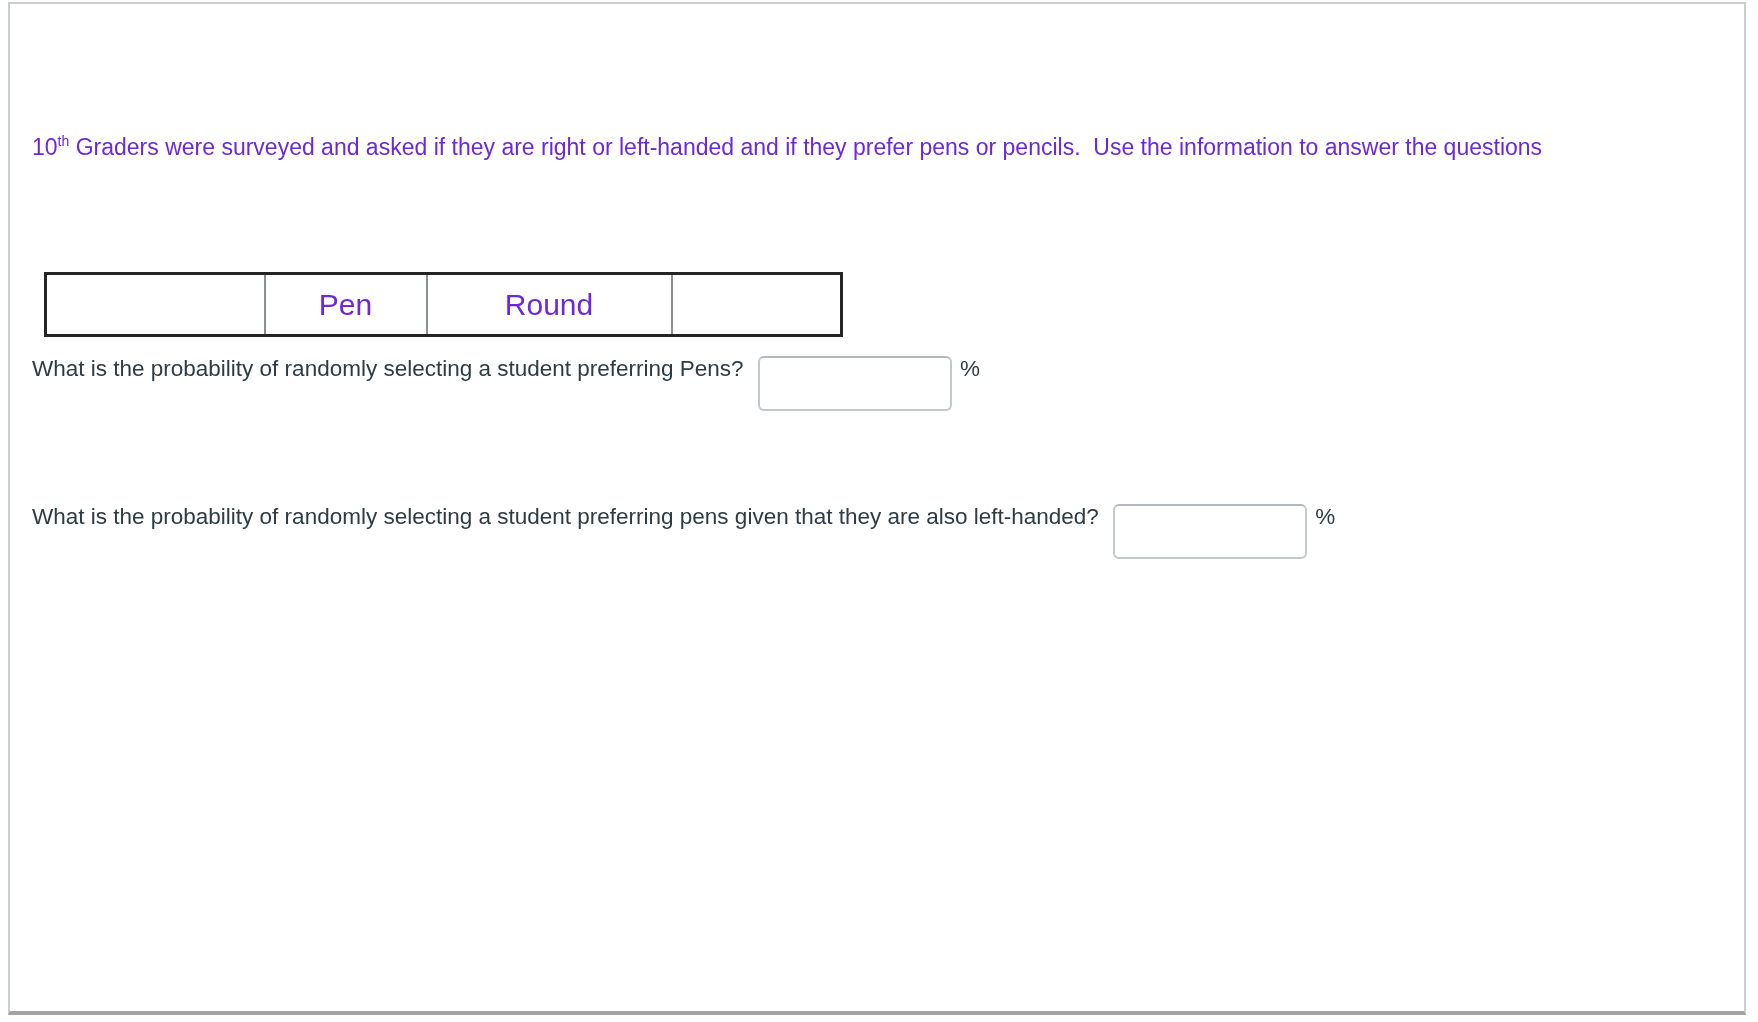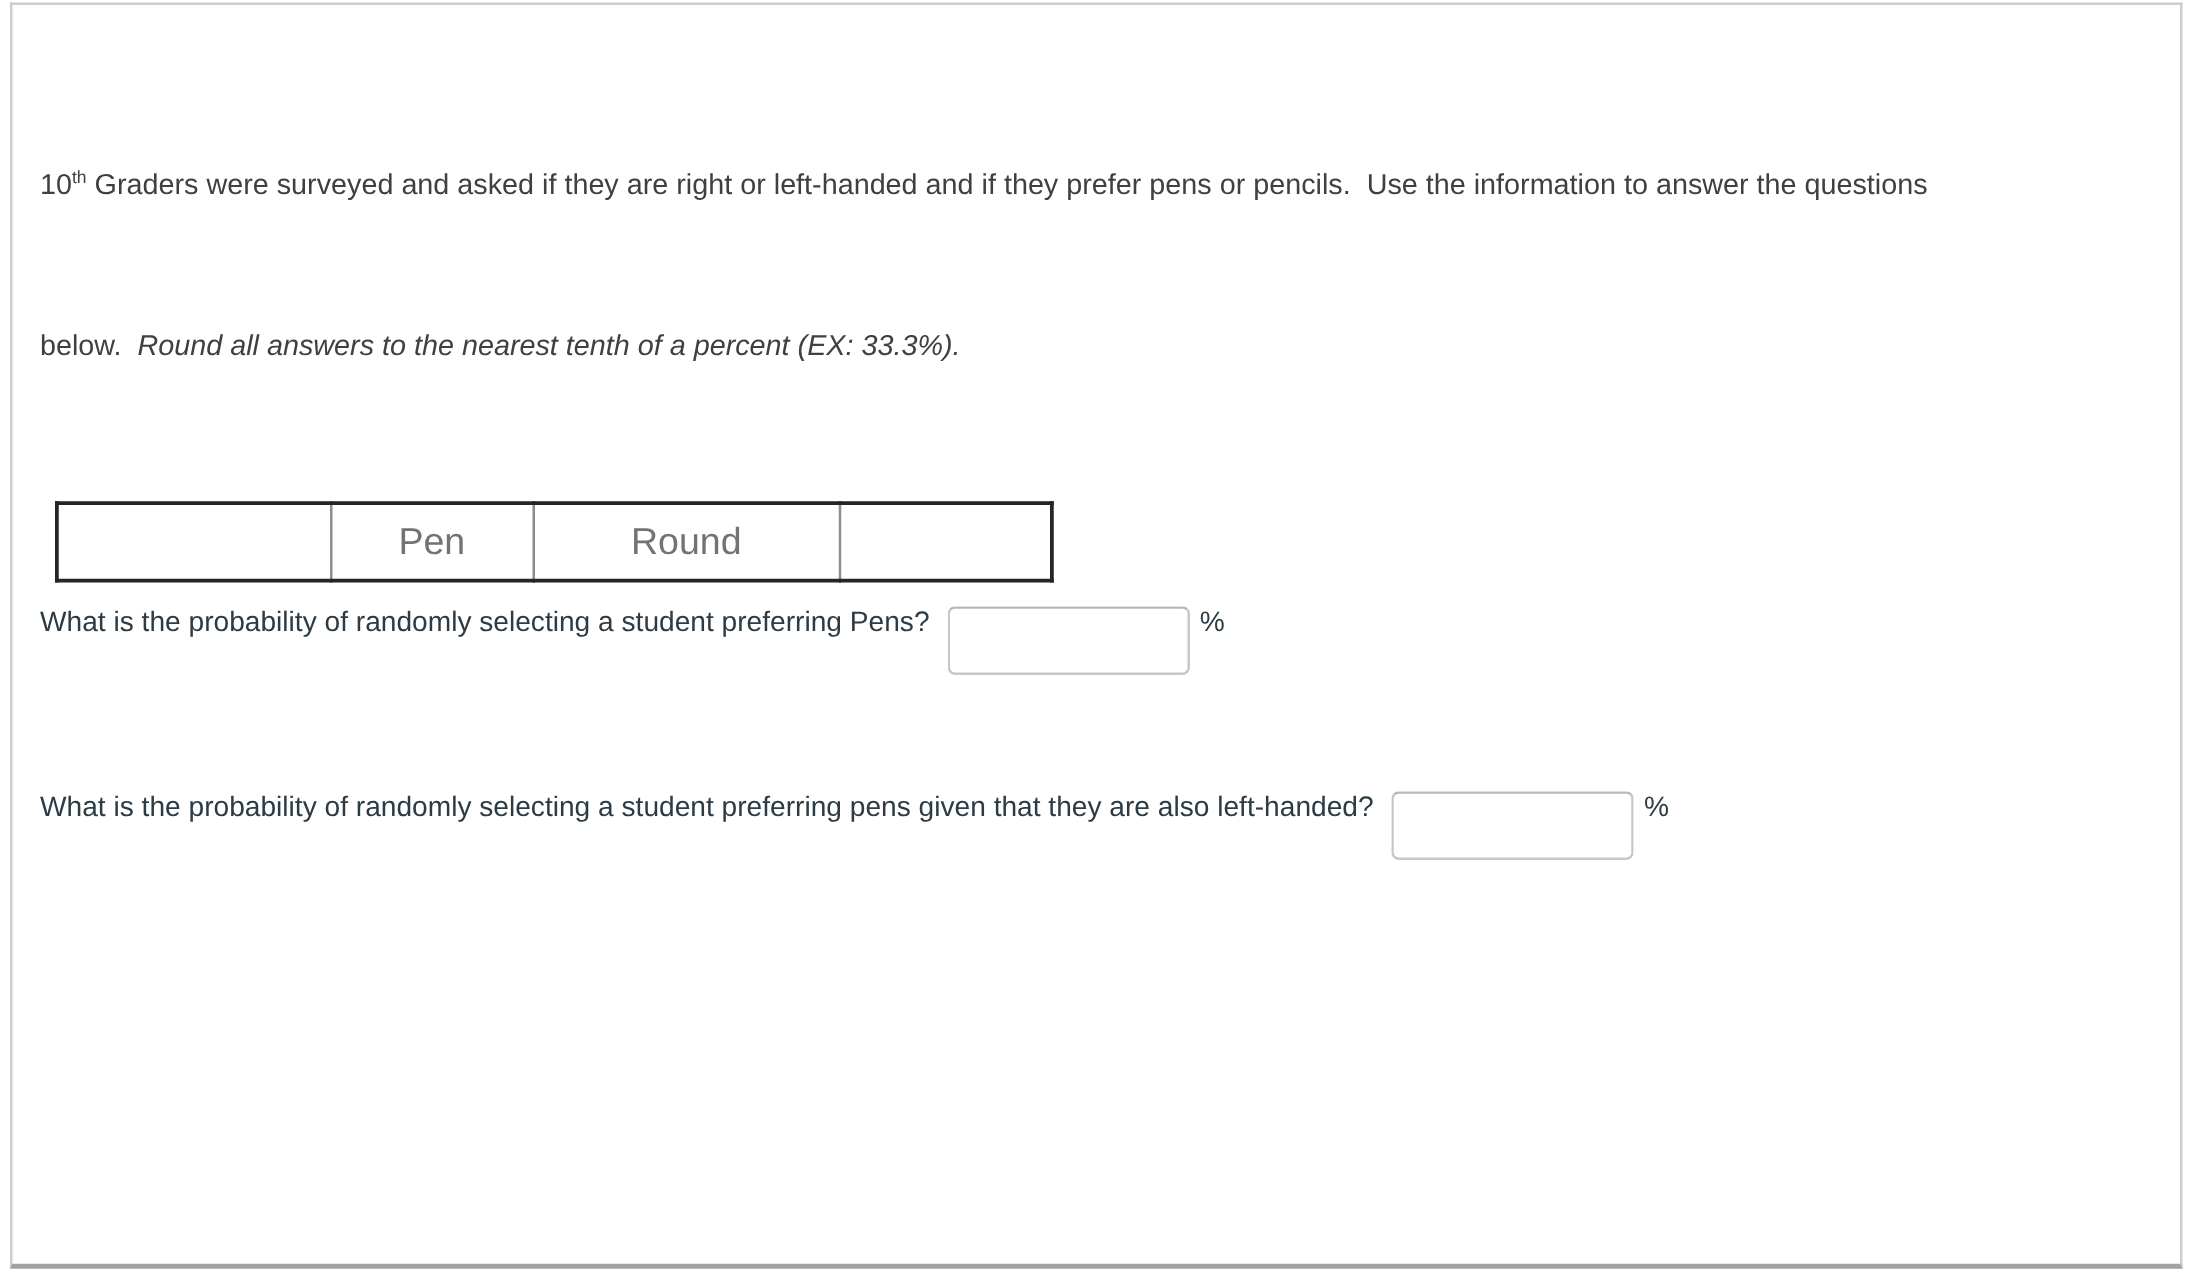--- a/index.html
+++ b/index.html
@@ -16,35 +16,35 @@
     border: 2px solid #c9ced2;
     border-bottom: 4px solid #a3a3a3;
   }
   .content {
     padding: 36px 24px 0 22px;
   }
   .intro {
     font-size: 23px;
     line-height: 43px;
     white-space: pre-wrap;
-    color: #404040;
+    color: #6d28d9;
   }
   .intro sup {
     font-size: 14px;
     line-height: 0;
   }
   .intro .em { font-style: italic; }
 
   table.ctable {
     border-collapse: collapse;
     margin: 17px 0 0 12px;
     table-layout: fixed;
     border: 3px solid #252525;
     font-size: 30px;
-    color: #737373;
+    color: #6d28d9;
   }
   table.ctable td {
     border: 2px solid #8a8f94;
     height: 62px;
     text-align: center;
     vertical-align: middle;
     background: #ffffff;
   }
   .c0 { width: 219px; }
   .c1 { width: 162px; }
@@ -78,21 +78,20 @@
   .q3 { margin-top: 92px; }
 </style>
 </head>
 <body>
 
 <div class="frame">
   <div class="content">
 
     <div class="intro">
       <div><span>10</span><sup>th</sup><span> Graders were surveyed and asked if they are right or left-handed and if they prefer pens or pencils.  Use the information to answer the questions</span></div>
-      <div><span>below.  </span><span class="em">Round all answers to the nearest tenth of a percent (EX: 33.3%).</span></div>
     </div>
 
     <table class="ctable">
       <colgroup>
           <col class="c0">
           <col class="c1">
           <col class="c2">
           <col class="c3">
         </colgroup>
       <tbody>

